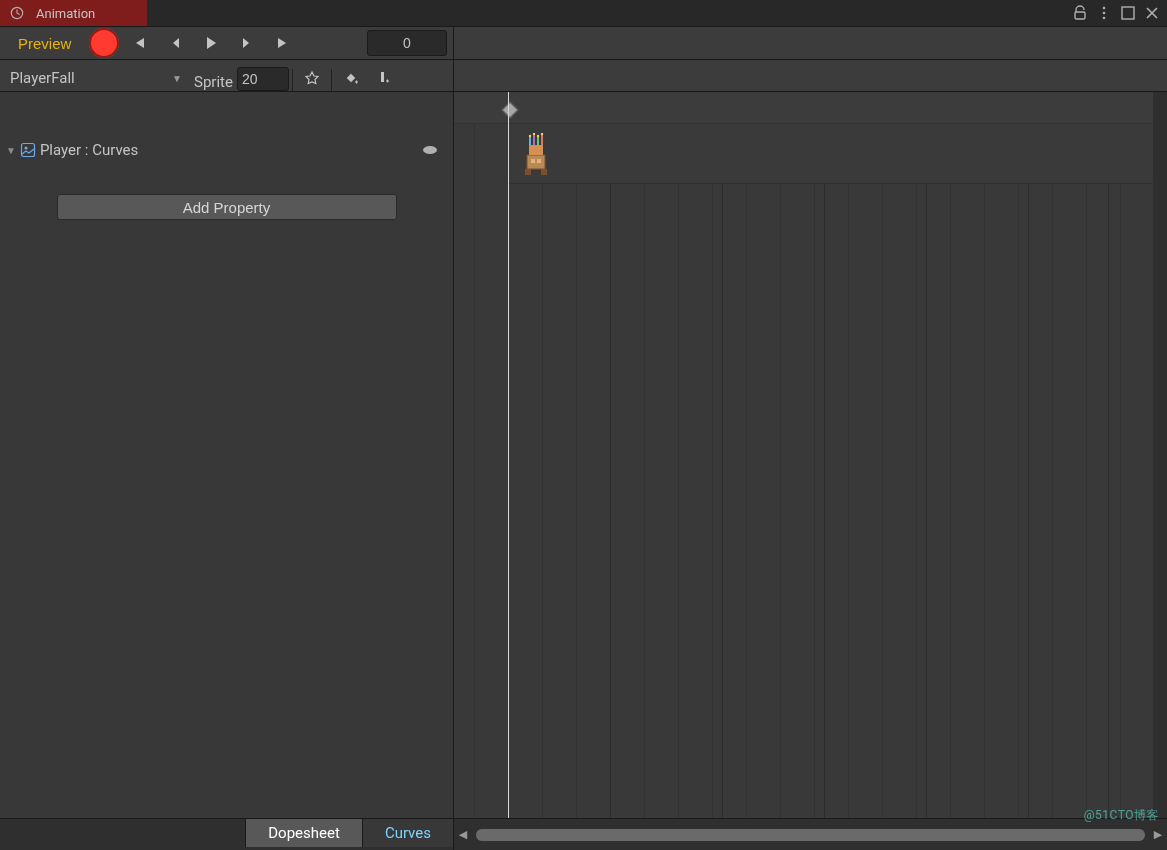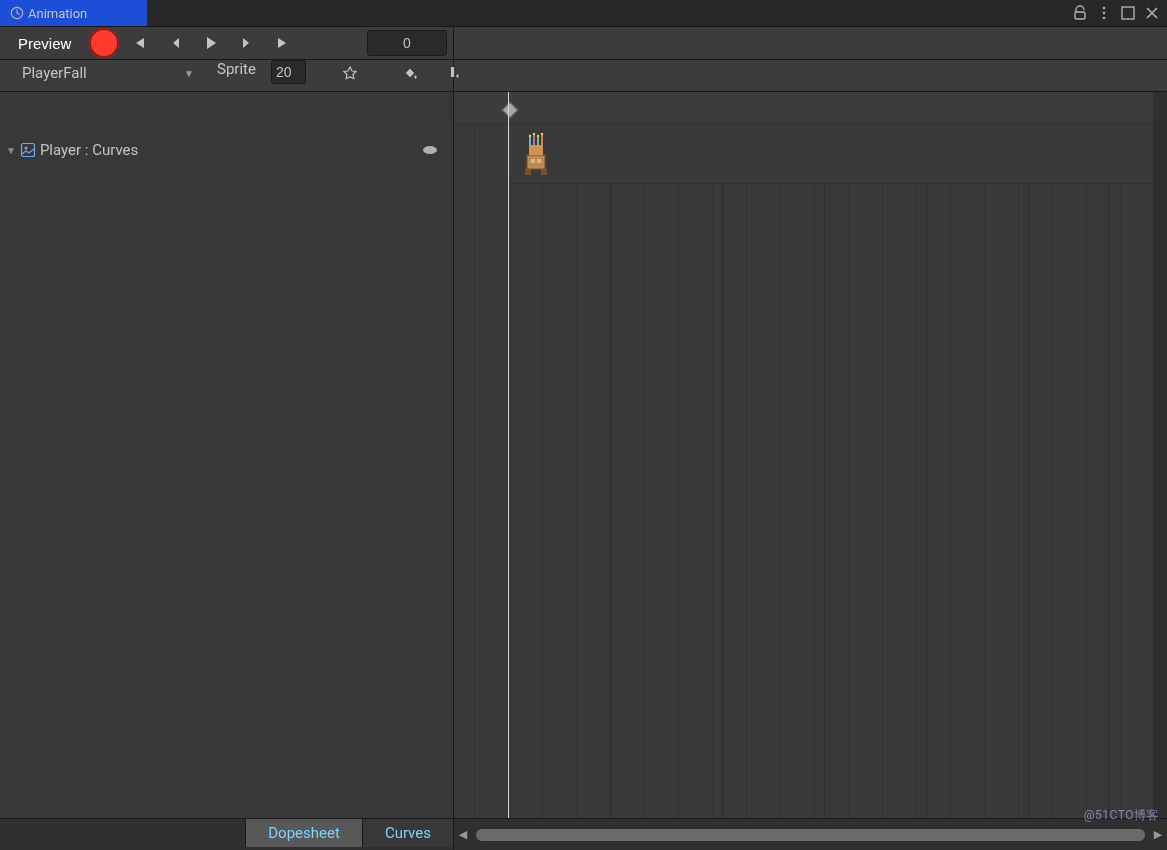--- a/index.html
+++ b/index.html
@@ -17,23 +17,23 @@
   
   .tabstrip {
     height: 26px;
     background: #282828;
     display: flex;
     align-items: stretch;
   }
   .tab {
     display: flex;
     align-items: center;
-    gap: 4px;
+    gap: 12px;
     padding: 0 10px;
-    background: #1d4ed8;
+    background: #7f1d1d;
     border-right: 1px solid #282828;
     min-width: 148px;
   }
   .clock-icon { width: 14px; height: 14px; flex: 0 0 auto; }
   .tab-actions {
     margin-left: auto;
     display: flex;
     align-items: center;
     gap: 6px;
     padding-right: 6px;
@@ -64,21 +64,21 @@
   }
   .btn {
     height: 26px;
     min-width: 30px;
     border: 1px solid #222;
     border-radius: 3px;
     background: #4d4d4d;
     display: flex;
     align-items: center;
     justify-content: center;
-    color: #ffffff;
+    color: #eab308;
     font-size: 13px;
     padding: 0 8px;
   }
   .btn.flat { background: transparent; border-color: transparent; }
   .btn.icon-only { padding: 0; width: 32px; min-width: 32px; }
   .btn.icon-only svg { width: 16px; height: 16px; }
   .btn.preview { padding: 0 14px; font-size: 15px; background: transparent; border: none; }
   .btn.record {
     width: 30px; height: 30px; border-radius: 15px;
     background: #ff3b30; border: none;
@@ -104,39 +104,39 @@
   
   .row2 {
     height: 32px;
     display: flex;
     background: #3c3c3c;
     border-bottom: 1px solid #191919;
   }
   .row2 .left {
     width: 454px;
     display: flex;
-    align-items: flex-start;
-    gap: 11px;
-    padding-left: 16px;
+    align-items: flex-end;
+    gap: 0;
+    padding-left: 4px;
     border-right: 1px solid #191919;
   }
   .clip-dd {
     flex: 0 0 186px;
     height: 26px;
     display: flex;
     align-items: center;
     justify-content: space-between;
     padding: 0 8px 0 6px;
     background: transparent;
     font-size: 15px;
   }
   .clip-dd .tri { font-size: 10px; opacity: .7; }
   .samples-label { font-size: 15px; padding: 0 4px; }
   .samples-input {
-    width: 35px; height: 24px;
+    width: 52px; height: 24px;
     background: #2a2a2a;
     border: 1px solid #1a1a1a;
     border-radius: 3px;
     color: #c4c4c4;
     text-align: left;
     padding-left: 4px;
     font-size: 14px;
   }
   .sep-v { width: 1px; height: 22px; background: #222; margin: 0 3px; }
   .row2 .right { flex: 1; }
@@ -264,21 +264,21 @@
   }
   .ftab {
     height: 28px;
     padding: 0 22px;
     display: flex; align-items: center;
     font-size: 15px;
     color: #7dd3fc;
     background: #383838;
     border-left: 1px solid #191919;
   }
-  .ftab.active { background: #585858; color: #7dd3fc; }
+  .ftab.active { background: #585858; color: #ffffff; }
   .footer .right {
     flex: 1;
     display: flex;
     align-items: center;
   }
   .h-scroll {
     flex: 1;
     height: 12px;
     background: #4a4a4a;
     margin: 0 4px;
@@ -297,21 +297,21 @@
     position: absolute;
     right: 0; top: 92px; bottom: 32px;
     width: 14px;
     background: #2f2f2f;
   }
 
   .watermark {
     position: absolute;
     right: 8px; bottom: 26px;
     font-size: 12px;
-    color: #c4b5fd;
+    color: #5eead4;
     opacity: .6;
     letter-spacing: .5px;
   }
 </style>
 </head>
 <body>
 
 <div class="tabstrip">
   <div class="tab">
     <span class="clock-icon">
@@ -421,20 +421,21 @@
       <span class="sprite-icon">
         <svg viewBox="0 0 16 16">
             <rect x="1.5" y="1.5" width="13" height="13" rx="2" fill="none" stroke="#6ea8e8" stroke-width="1.2"></rect>
             <circle cx="6" cy="6" r="1.6" fill="#6ea8e8"></circle>
             <path d="M2 12l4-3 3 2 5-4" fill="none" stroke="#6ea8e8" stroke-width="1.2"></path>
           </svg>
       </span>
       <span>Player : Curves</span>
       <span class="vis-dot"></span>
     </div>
+    <button class="add-prop-btn">Add Property</button>
   </div>
 
   <div class="timeline-pane">
     <div class="track-area">
       <div class="marker-track">
         <div class="diamond"></div>
       </div>
       <div class="grid-track">
 
         <div class="major" style="left:54px"></div>

